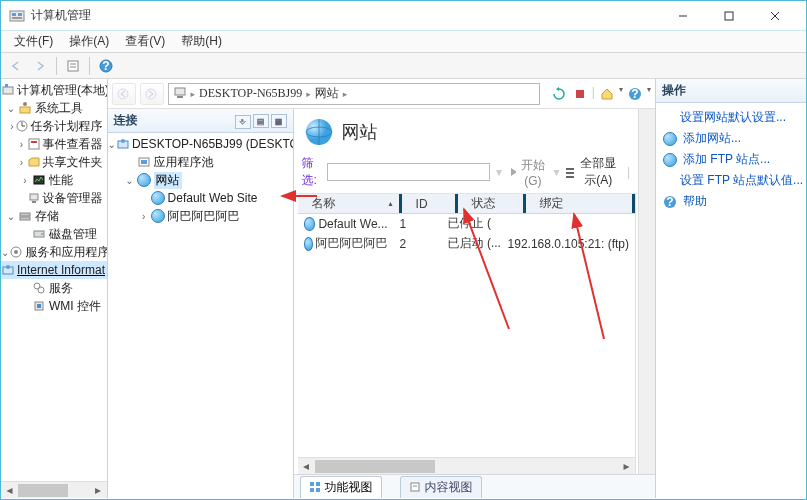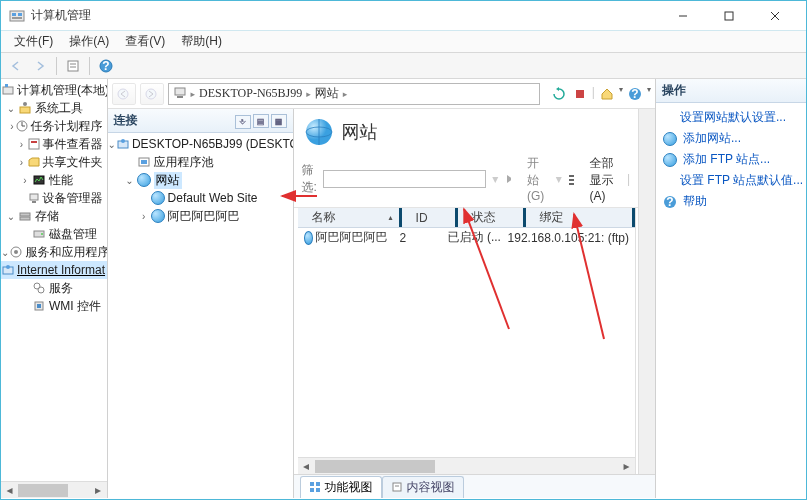--- a/index.html
+++ b/index.html
@@ -39,33 +39,33 @@
 .midsplit { flex: 1; display: flex; }
 .conncol { width: 186px; border-right: 1px solid #d0d0d0; display: flex; flex-direction: column; }
 .panehdr { background: linear-gradient(#f8fbfe,#e8f1f9); border-bottom: 1px solid #c7d6e6; padding: 3px 6px; color: #2a4560; font-weight: bold; display: flex; align-items: center; justify-content: space-between; }
 .panehdr .pbtn { width: 16px; height: 14px; border: 1px solid #aac0d8; background: #f2f7fc; margin-left: 2px; display: inline-flex; align-items: center; justify-content: center; font-size: 8px; color: #557; }
 .conntree { flex: 1; padding: 2px 0; overflow: hidden; white-space: nowrap; }
 .contentcol { flex: 1; display: flex; flex-direction: column; position: relative; }
 .bigtitle { display: flex; align-items: center; gap: 8px; padding: 8px 10px 6px; }
 .bigtitle .bigicon { width: 30px; height: 30px; }
 .bigtitle .txt { font-size: 18px; color: #333; }
 .filterrow { display: flex; align-items: center; padding: 2px 8px 4px; gap: 6px; border-bottom: 1px solid #e4e4e4; }
-.filterrow .flbl { color: #737373; }
+.filterrow .flbl { color: #6d28d9; }
 .filterrow input { flex: 0 0 90px; height: 18px; border: 1px solid #bbb; padding: 0 3px; }
-.filterrow .fbtn { color: #888; display: flex; align-items: center; gap: 16px; }
+.filterrow .fbtn { color: #888; display: flex; align-items: center; gap: 2px; text-align: center; }
 .filterrow .fbtn.enabled { color: #333; }
 .gridwrap { flex: 1; position: relative; border-right: 1px solid #e0e0e0; margin: 0 2px 0 4px; }
 .grid { width: 100%; }
 .ghdr { display: flex; background: #ecf2f8; border-bottom: 1px solid #cdd8e4; height: 20px; }
 .ghdr .gc { padding: 2px 6px; border-right: 3px solid #0c4a6e; color: #444; display: flex; align-items: center; justify-content: space-between; margin-left: 8px; }
 .ghdr .gc .up { font-size: 8px; color: #555; }
 .grow { display: flex; height: 20px; align-items: center; border-bottom: 1px solid transparent; }
 .grow .gc { padding: 2px 6px; color: #333; overflow: hidden; text-overflow: ellipsis; white-space: nowrap; display: flex; align-items: center; gap: 3px; }
 .c0 { width: 96px; } .c1 { width: 48px; } .c2 { width: 60px; } .c3 { flex: 1; }
-.tabstrip { height: 24px; display: flex; align-items: center; padding: 0 6px; border-top: 1px solid #d8d8d8; background: #f6f9fc; gap: 0; }
+.tabstrip { height: 24px; display: flex; align-items: center; padding: 0 6px; border-top: 1px solid #d8d8d8; background: #f6f9fc; gap: 18px; }
 .tab { border: 1px solid #bcd; border-bottom: none; padding: 2px 8px; background: #fff; border-radius: 3px 3px 0 0; display: flex; align-items: center; gap: 4px; }
 .tab.inactive { background: #eef4fa; color: #446; }
 .rightpane { width: 150px; background: #fff; display: flex; flex-direction: column; }
 .actions { padding: 4px 4px; }
 .actrow { display: flex; align-items: center; gap: 5px; padding: 2px 2px; }
 .actrow.link { color: #0a57c2; }
 .actrow.sub { padding-left: 20px; color: #0a57c2; white-space: nowrap; overflow: hidden; }
 .actrow .aic { width: 16px; height: 16px; display: inline-flex; align-items: center; justify-content: center; }
 .arrow-ann { position: absolute; pointer-events: none; }
 .globe-icon { width:14px; height:14px; border-radius:50%; background: radial-gradient(circle at 30% 30%, #b8e4ff, #3aa0e0); border:1px solid #2a7fbf; }
@@ -442,20 +442,29 @@
                       <span>名称</span>
                       <span class="up">▴</span>
                     </div>
                   <div class="gc c1">ID</div>
                   <div class="gc c2">状态</div>
                   <div class="gc c3">绑定</div>
                 </div>
                 <div class="grow">
                   <div class="gc c0">
                       <span class="globe-icon"></span>
+                      <span>Default We...</span>
+                    </div>
+                  <div class="gc c1">1</div>
+                  <div class="gc c2">已停止 (</div>
+                  <div class="gc c3"></div>
+                </div>
+                <div class="grow">
+                  <div class="gc c0">
+                      <span class="globe-icon"></span>
                       <span>阿巴阿巴阿巴</span>
                     </div>
                   <div class="gc c1">2</div>
                   <div class="gc c2">已启动 (...</div>
                   <div class="gc c3">192.168.0.105:21: (ftp)</div>
                 </div>
               </div>
               <div class="hscroll" style="position:absolute;bottom:0;left:0;right:0">
                 <div class="arr" style="left:0">◂</div>
                 <div class="thumb" style="width:120px"></div>

